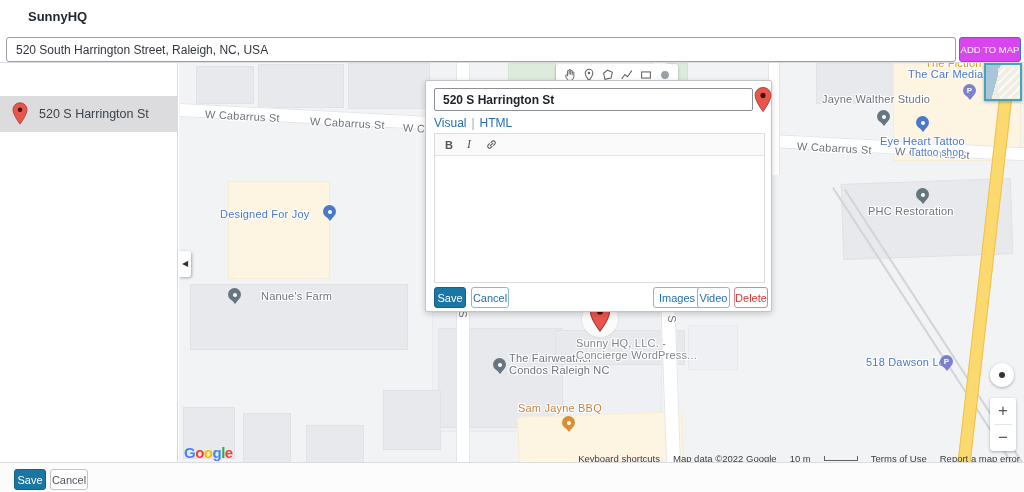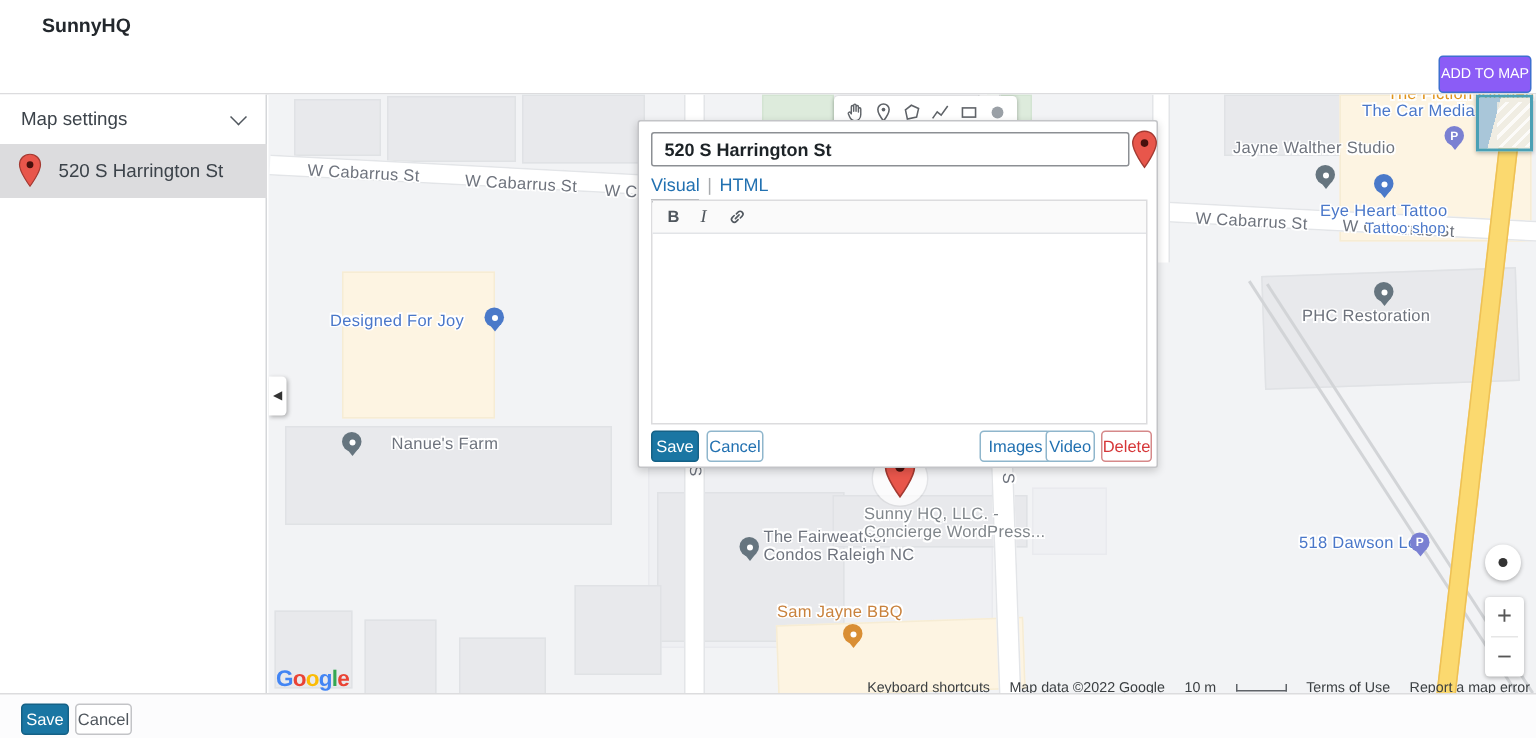--- a/index.html
+++ b/index.html
@@ -2,21 +2,21 @@
 <html><head>
 <meta charset="utf-8">
 <style>
   * { margin:0; padding:0; box-sizing:border-box; }
   html,body { width:1024px; height:492px; font-family:"Liberation Sans", sans-serif; background:#fff; }
   .app { position:relative; width:1024px; height:492px; overflow:hidden; background:#fff; }
 
   
   .app-title { position:absolute; left:28px; top:9px; font-size:13px; font-weight:bold; color:#23282d; }
   .address-input { position:absolute; left:6px; top:37px; width:950px; height:25px; border:1px solid #999fa5; border-radius:3px; padding:0 9px; font-size:12px; color:#32373c; font-family:"Liberation Sans",sans-serif; background:#fff; }
-  .add-btn { position:absolute; left:959px; top:37px; width:62px; height:25px; background:#8b5cf6; color:#fff; border:1px solid #3e6fd0; border-radius:3px; font-size:9.5px; cursor:pointer; font-family:"Liberation Sans",sans-serif; }
+  .add-btn { position:absolute; left:959px; top:37px; width:62px; height:25px; background:#d946ef; color:#fff; border:1px solid #3e6fd0; border-radius:3px; font-size:9.5px; cursor:pointer; font-family:"Liberation Sans",sans-serif; }
   .topline { position:absolute; left:0; top:62px; width:1024px; height:1px; background:#dcdcde; }
 
   
   .sidebar { position:absolute; left:0; top:63px; width:178px; height:399px; background:#fff; border-right:1px solid #d5d7da; }
   .settings-row { position:absolute; left:0; top:0; width:178px; height:33px; cursor:pointer; }
   .settings-label { position:absolute; left:14px; top:9px; font-size:12.5px; color:#3c434a; }
   .chev { position:absolute; left:155px; top:11px; width:8px; height:8px; border-right:1.6px solid #50575e; border-bottom:1.6px solid #50575e; transform:rotate(45deg); }
   .marker-item { position:absolute; left:0; top:33px; width:178px; height:36px; background:#dcdcde; cursor:pointer; }
   .marker-item .lbl { position:absolute; left:39px; top:11px; font-size:12.5px; color:#3c434a; }
 
@@ -100,28 +100,25 @@
   .footer .btn { top:6px; }
 
   .vlabel { transform:rotate(90deg); }
 </style>
 </head>
 <body>
 
 <div class="app">
 
   <div class="app-title">SunnyHQ</div>
+  <input class="address-input" value="520 South Harrington Street, Raleigh, NC, USA" style="">
   <button class="add-btn">ADD TO MAP</button>
   <div class="topline"></div>
 
   <aside class="sidebar">
-    <div class="settings-row">
-      <span class="settings-label">Map settings</span>
-      <span class="chev"></span>
-    </div>
     <div class="marker-item">
       <svg style="position:absolute;left:12px;top:5px" width="16" height="25" viewBox="0 0 24 34">
           <path d="M12 1C6 1 1.5 5.6 1.5 11.5 1.5 19 12 33 12 33s10.5-14 10.5-21.5C22.5 5.6 18 1 12 1z" fill="#e8564b" stroke="#a33a32" stroke-width="1.2"></path>
           <circle cx="12" cy="11.5" r="3.4" fill="#47110d"></circle>
         </svg>
       <span class="lbl">520 S Harrington St</span>
     </div>
   </aside>
 
   <div class="map">

